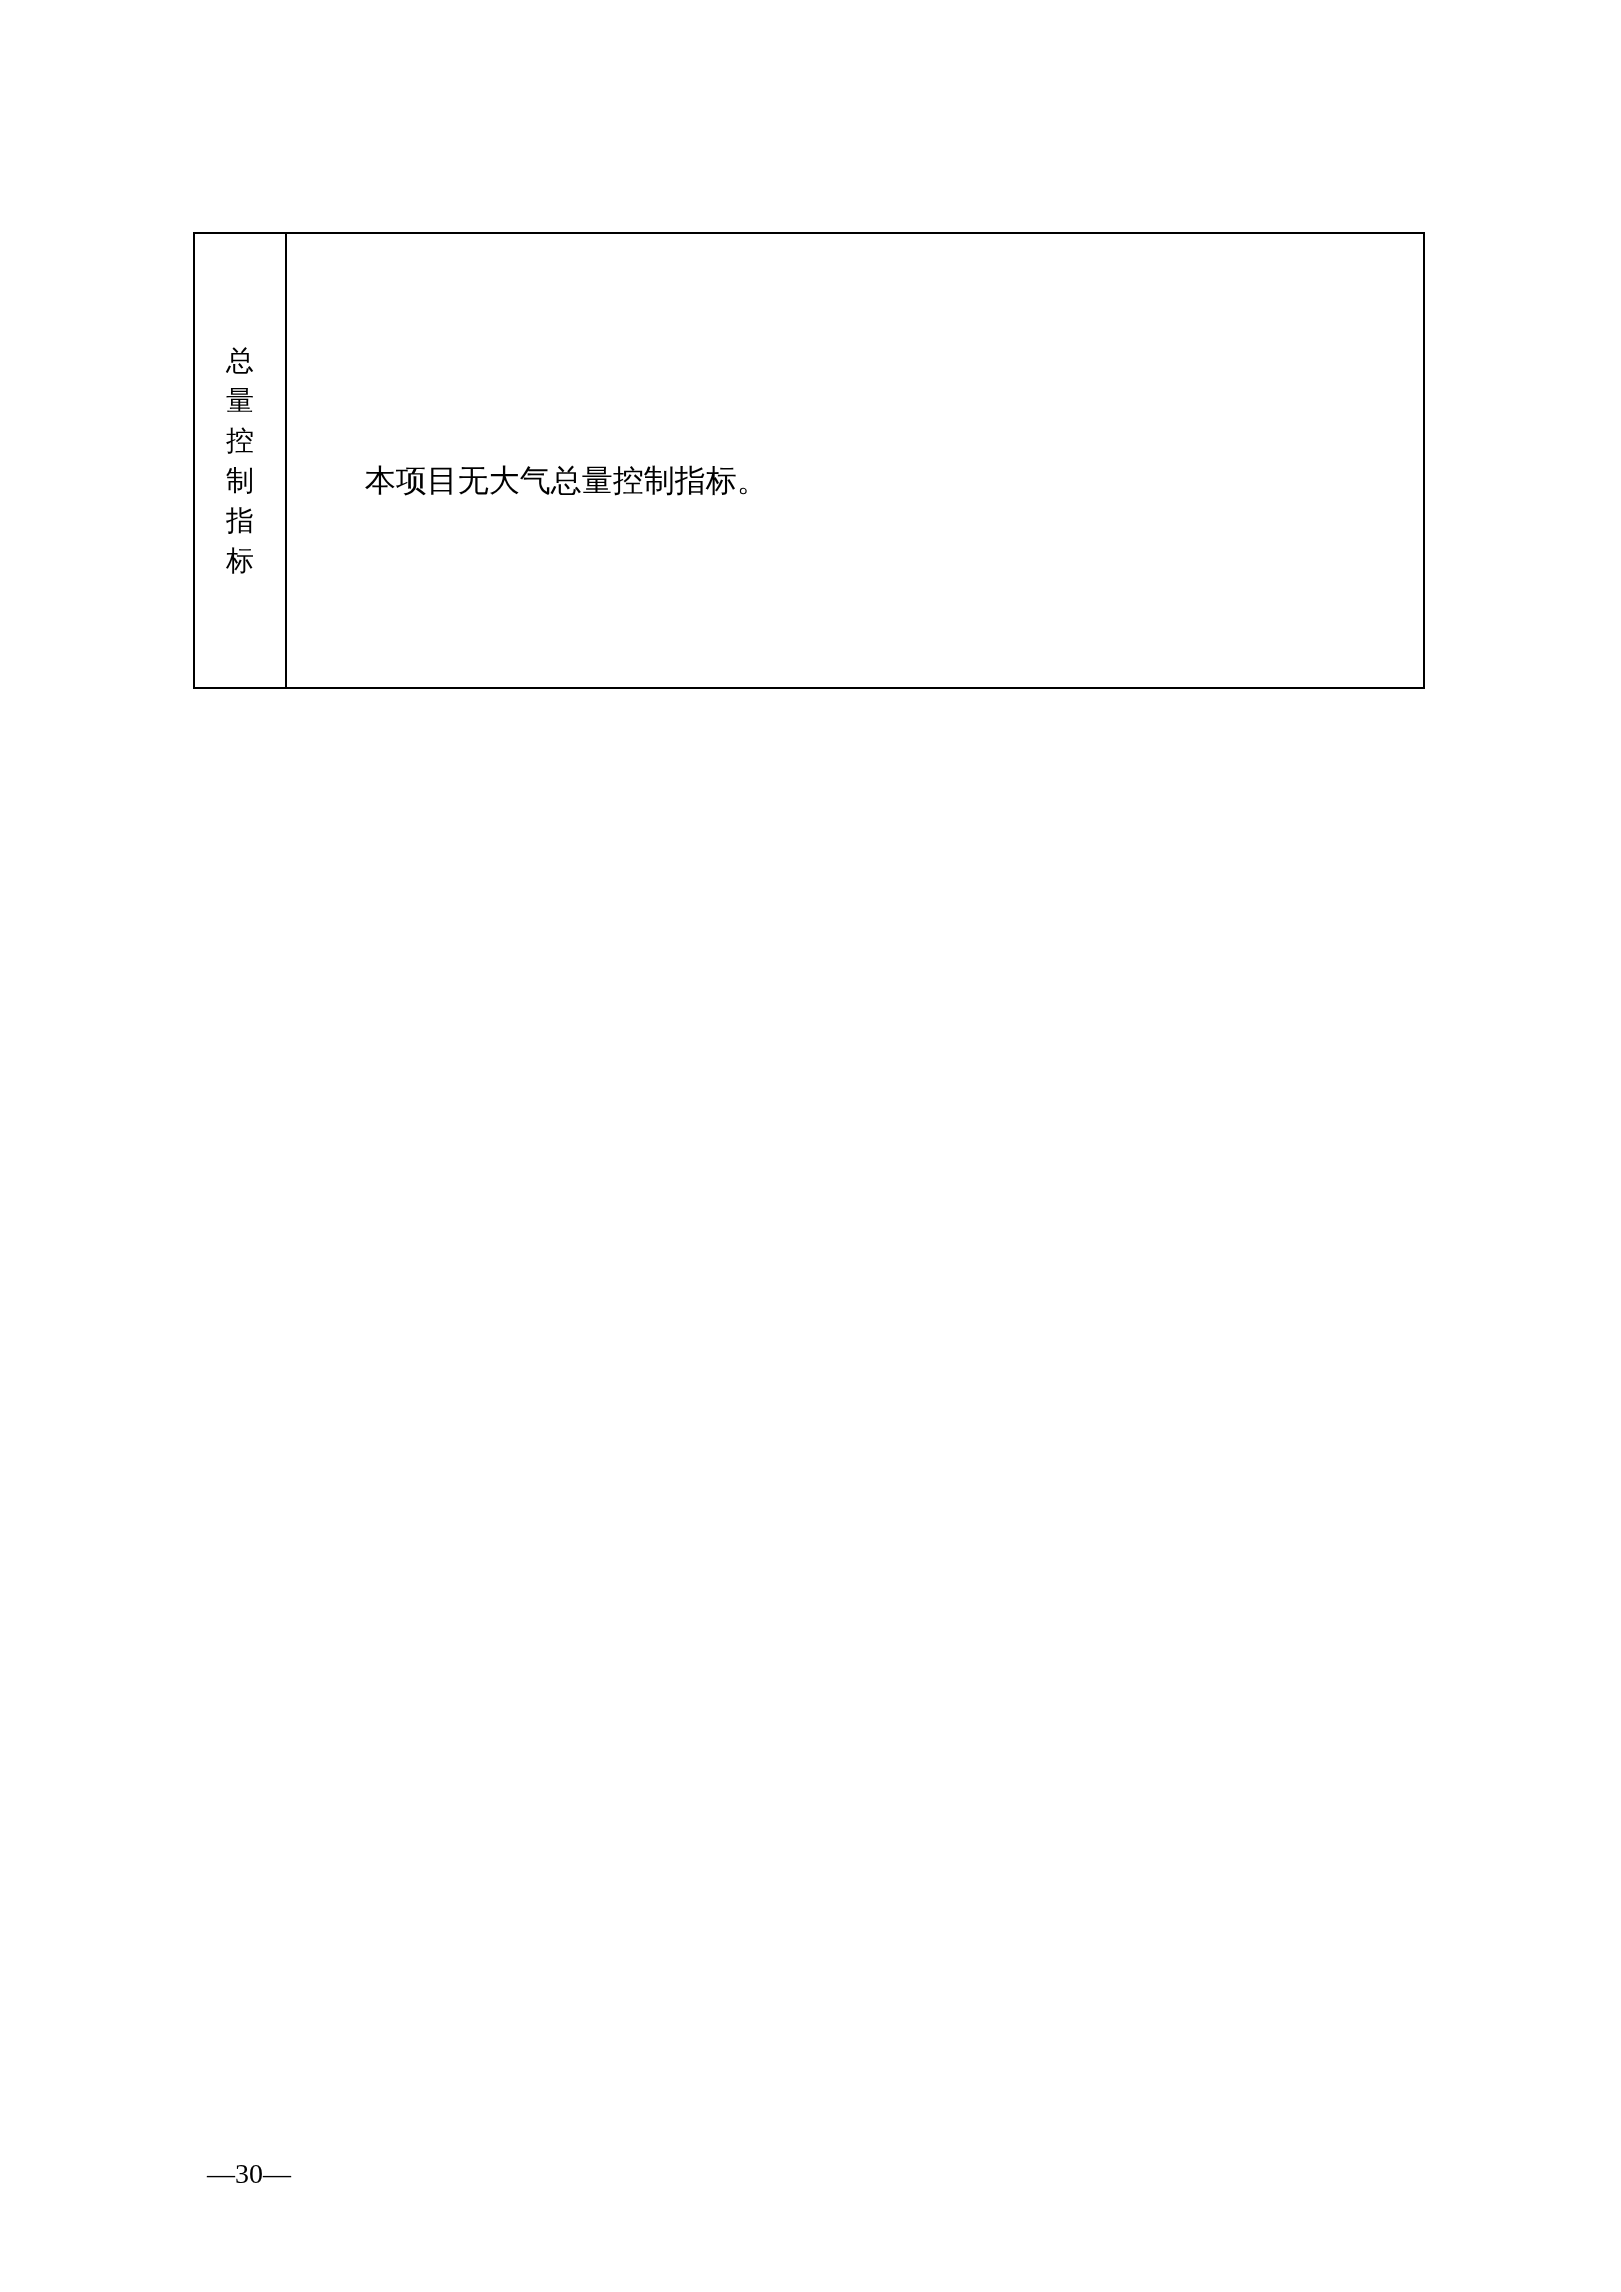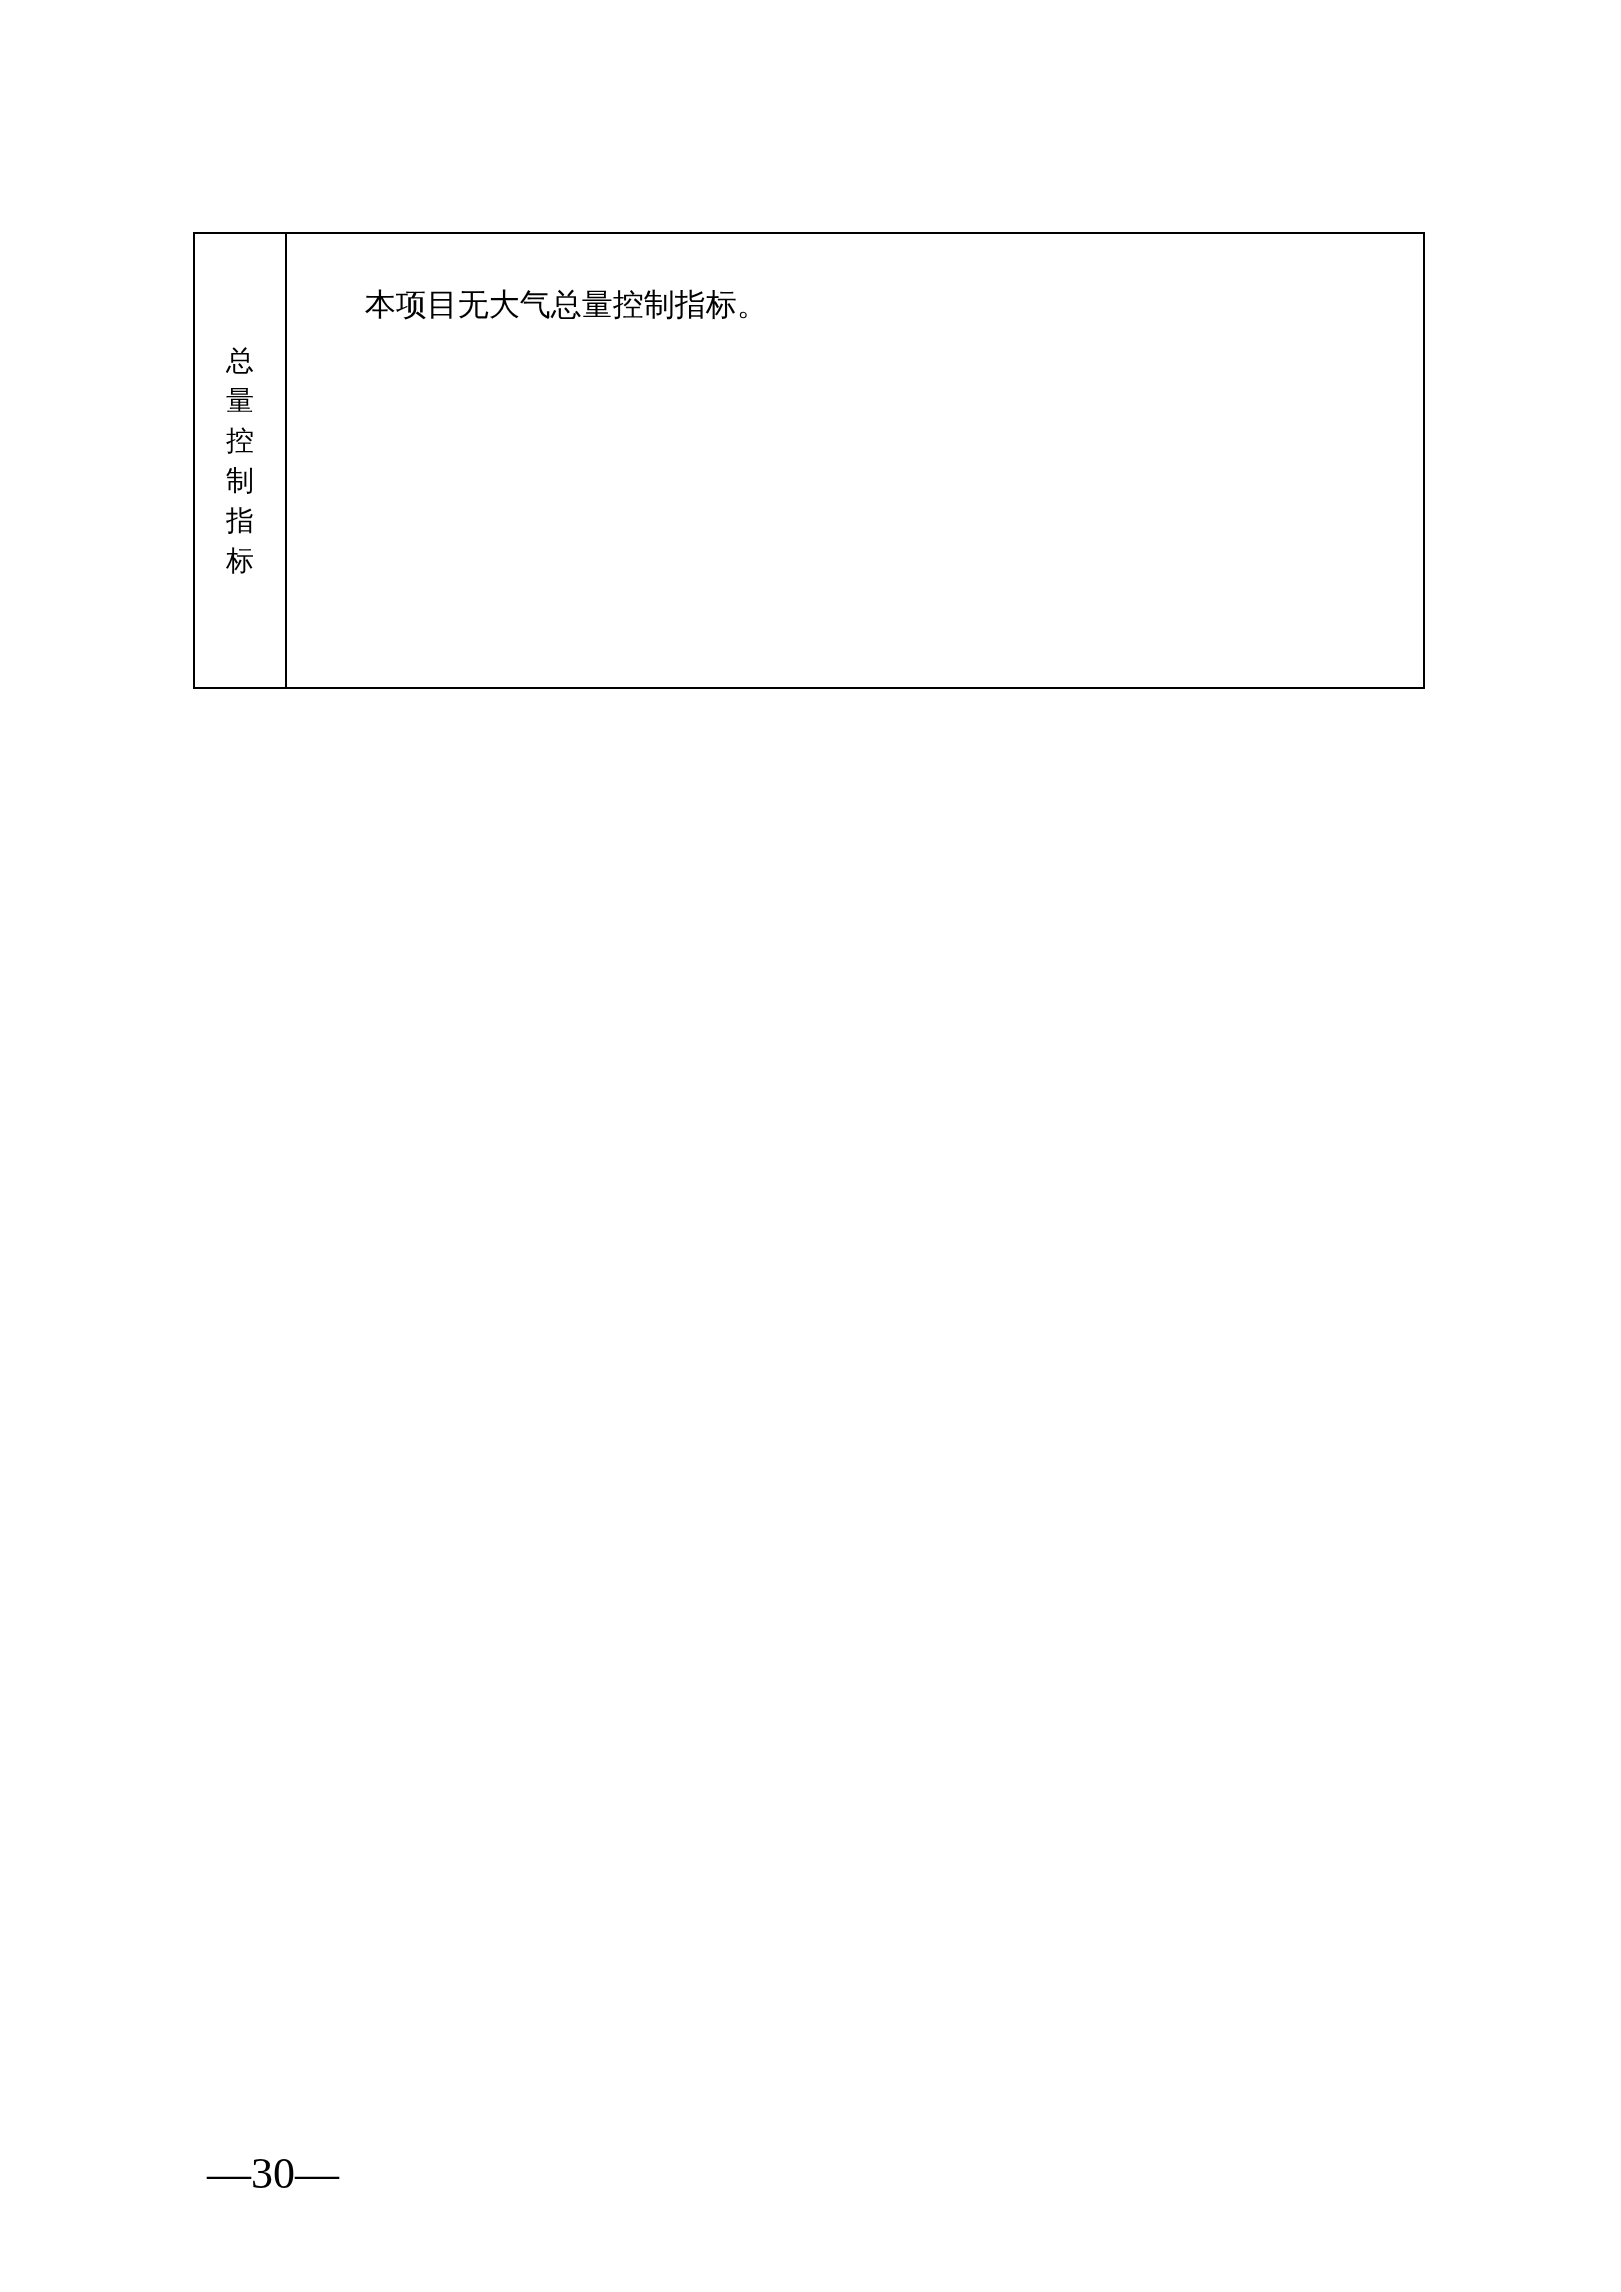--- a/index.html
+++ b/index.html
@@ -41,37 +41,37 @@
     font-size: 28px;
     line-height: 40px;
     word-break: break-all;
     text-align: center;
     letter-spacing: 0;
   }
   .cell-body {
     flex: 1 1 auto;
     box-sizing: border-box;
     display: flex;
-    flex-direction: row;
-    justify-content: flex-start;
+    flex-direction: column;
+    justify-content: center;
     padding: 15.7px 9.8px 0 15.7px;
     margin-top: 24px;
   }
   .cell-body p {
     margin: 0;
     font-size: 31px;
     line-height: 61px;
     text-indent: 2em;
     text-align: left;
   }
   .page-number {
     position: absolute;
     left: 207px;
     top: 2152px;
-    font-size: 44px;
+    font-size: 28px;
     line-height: 43px;
     white-space: nowrap;
   }
 </style>
 </head>
 <body>
 
 <div class="page">
 
   <div class="doc-table">

